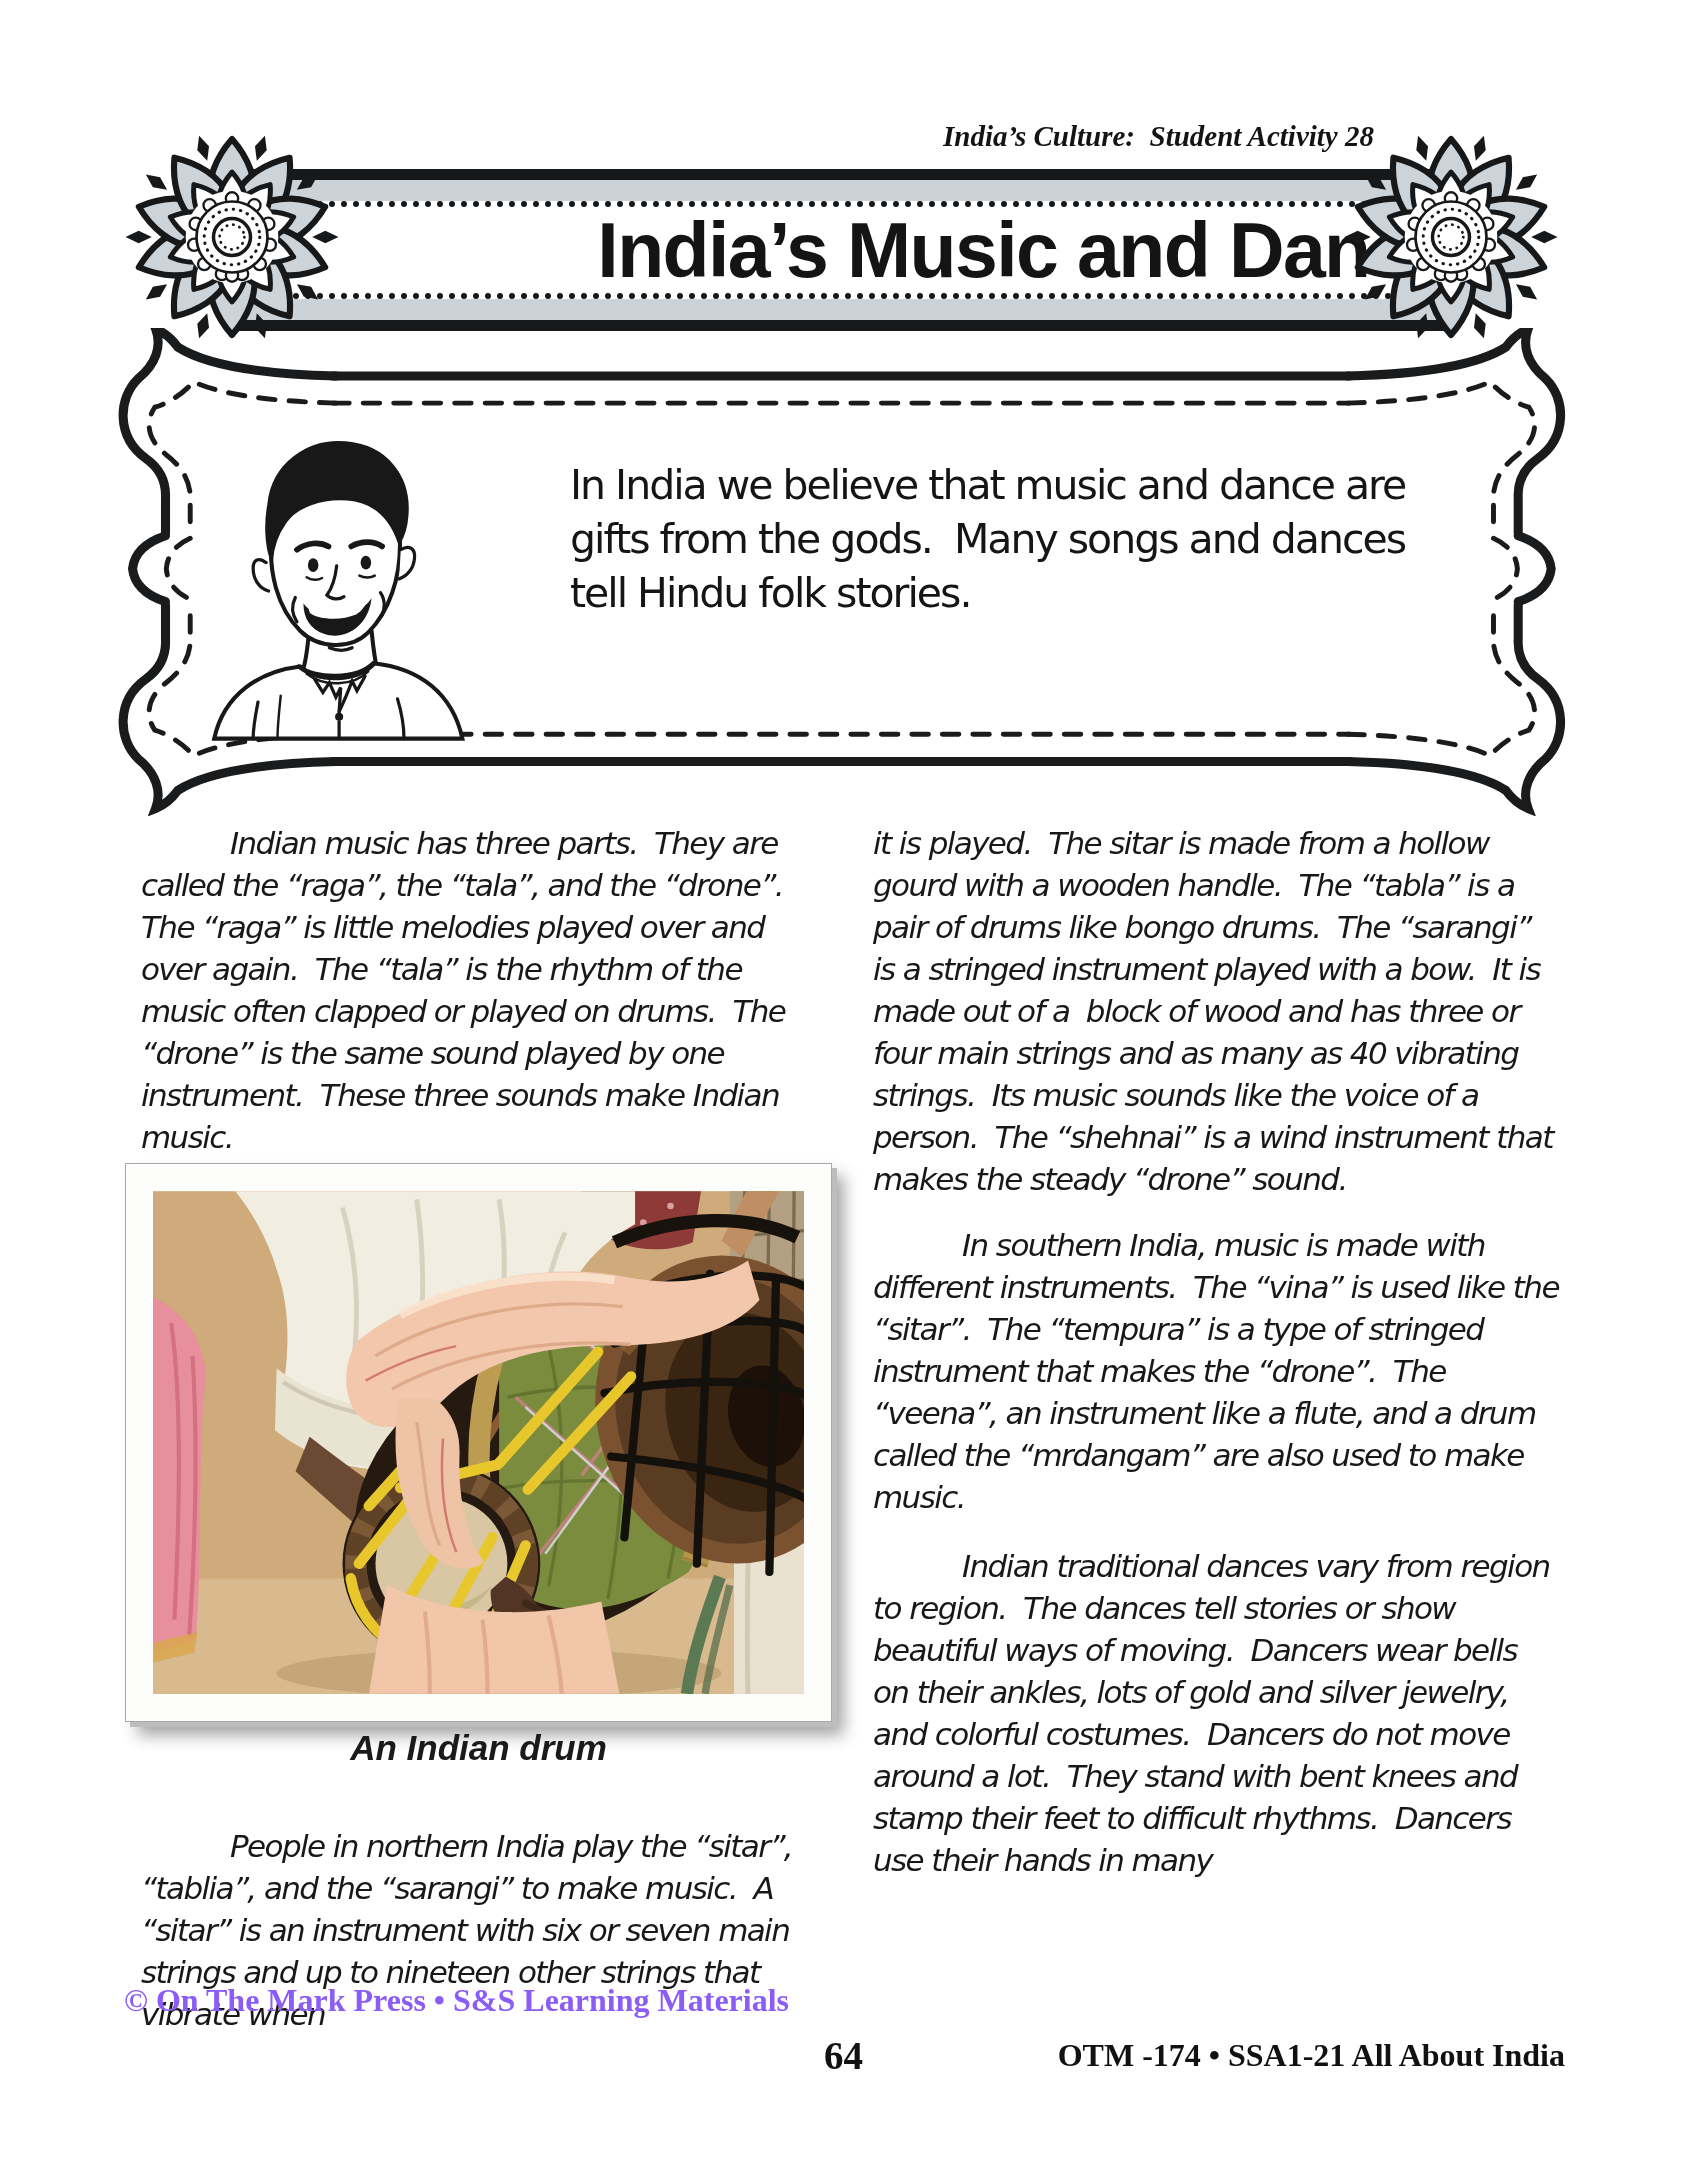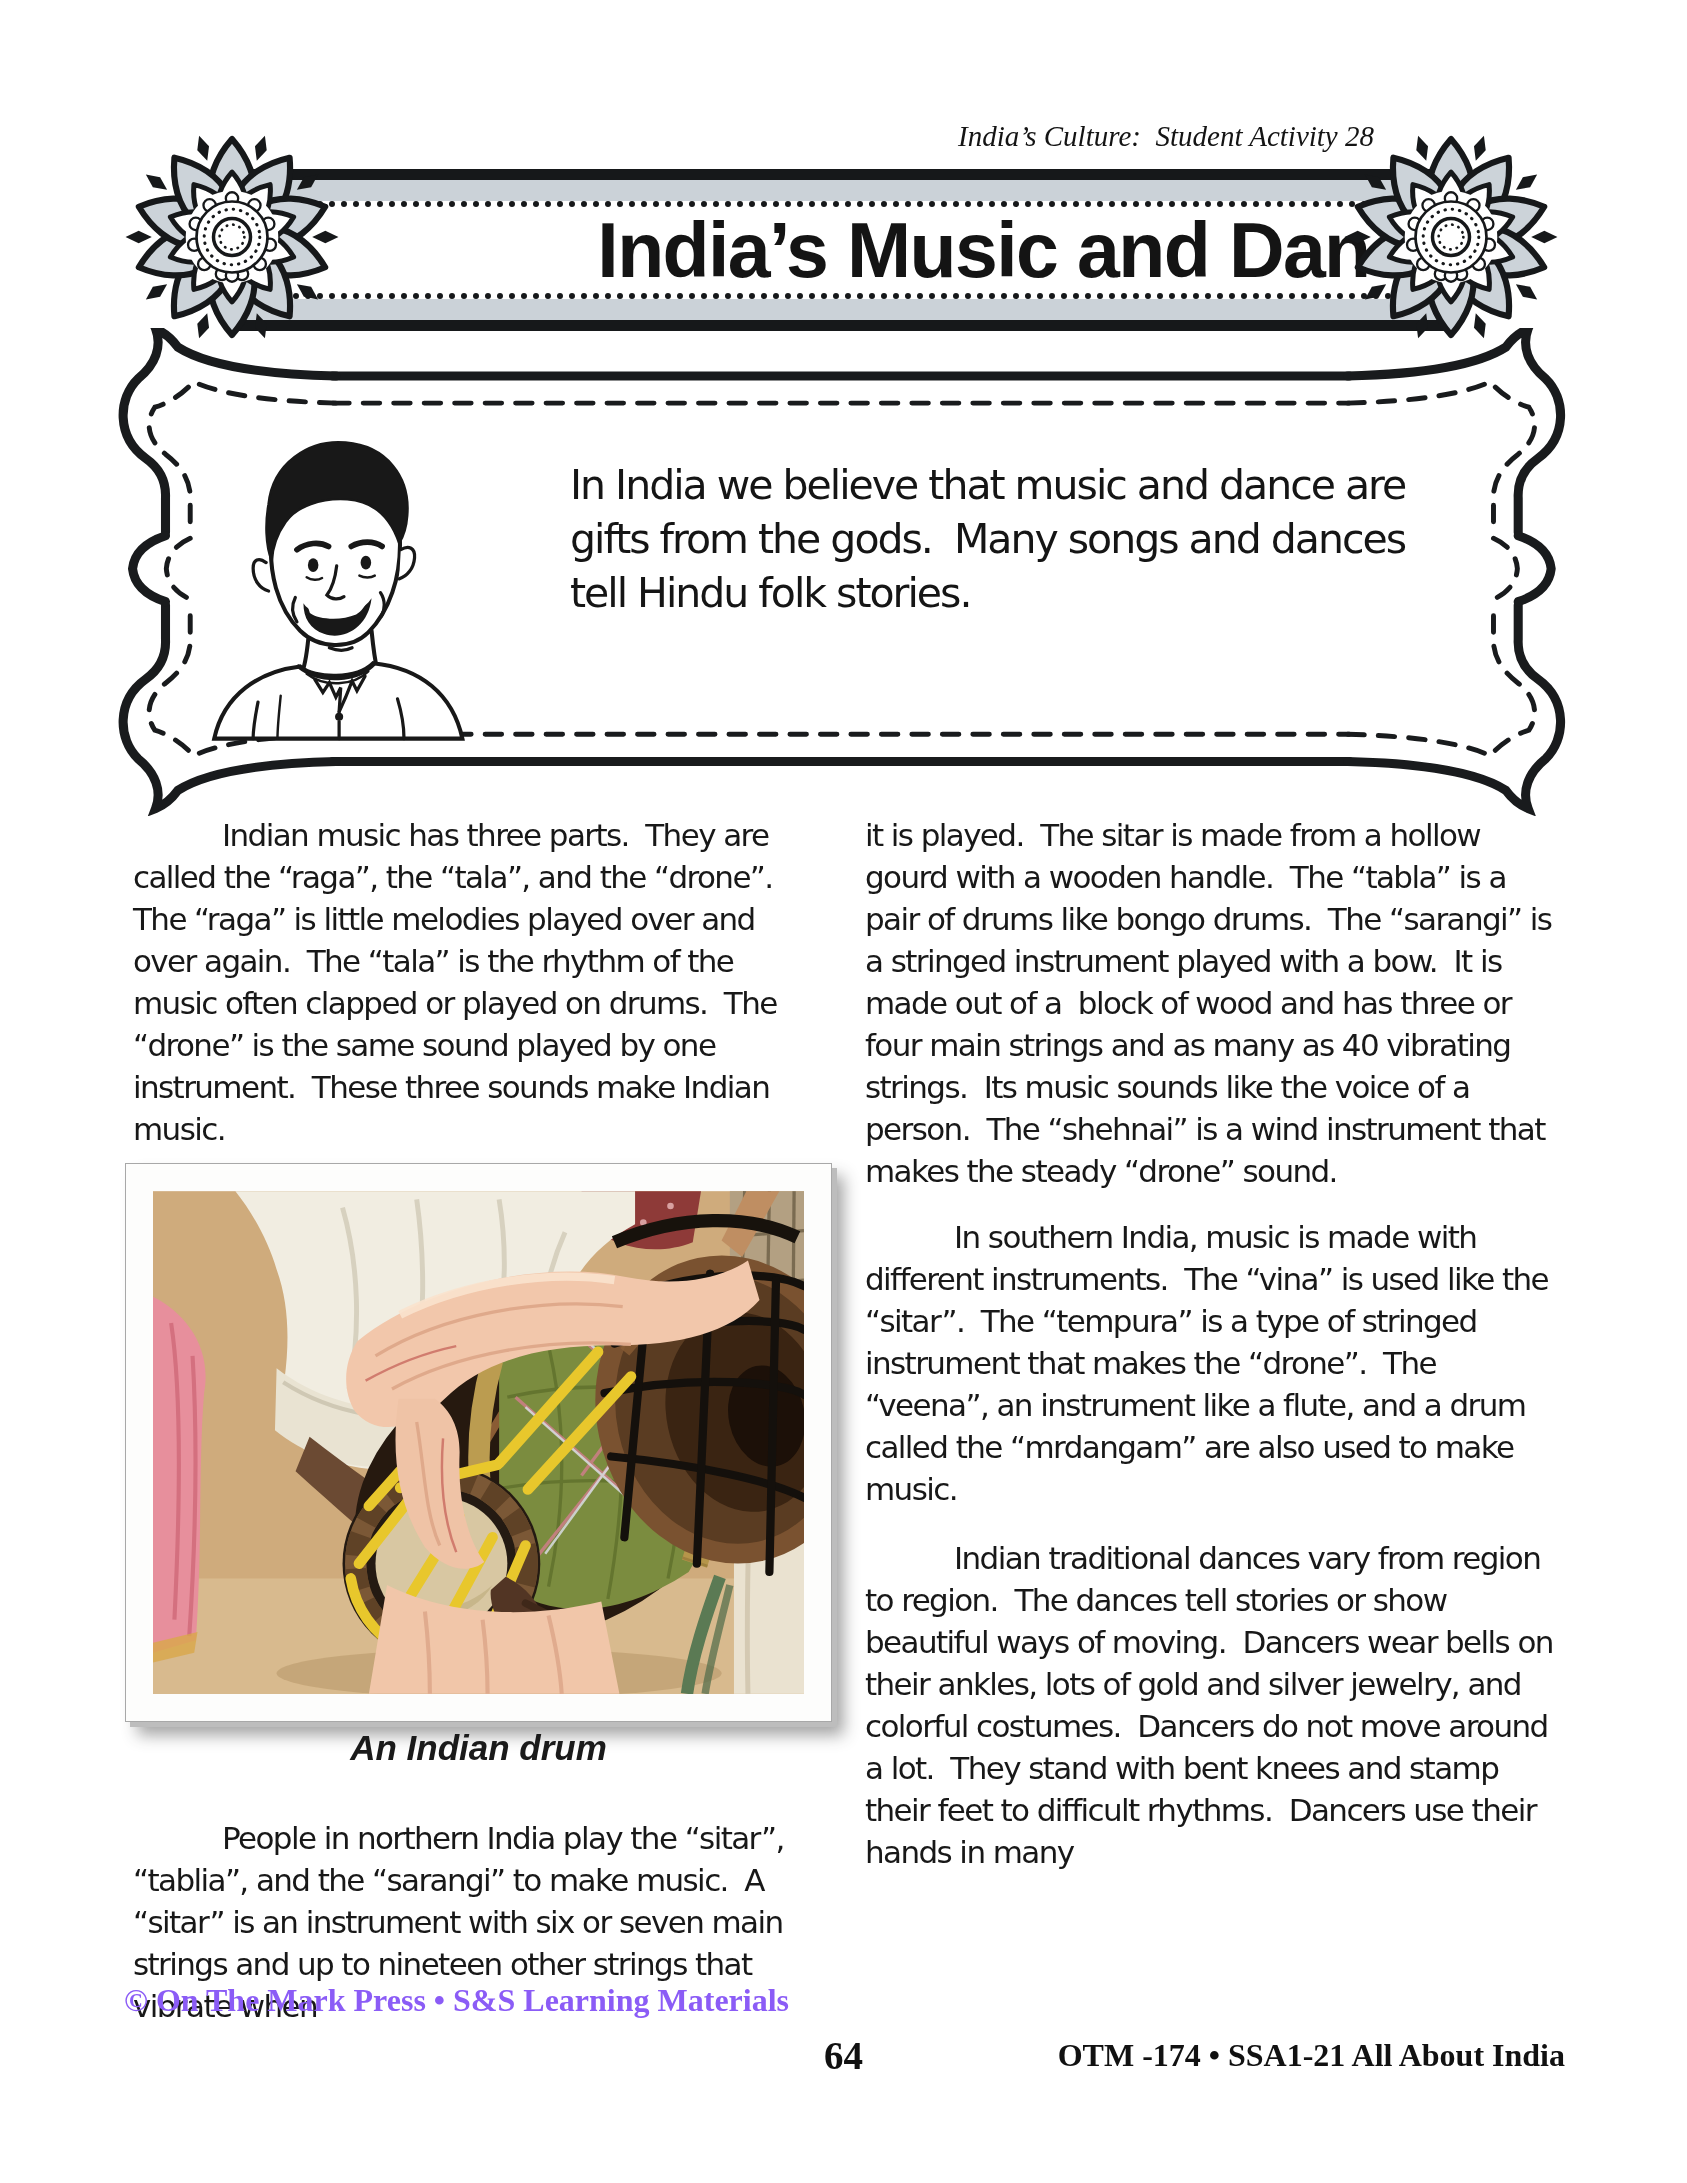--- a/index.html
+++ b/index.html
@@ -1,21 +1,21 @@
 <!DOCTYPE html>
 <html style="font-size:13px"><head>
 <meta charset="utf-8">
 <style>
   html,body{margin:0;padding:0;background:#e8e8e8;}
   .page{position:relative;width:1687px;height:2183px;background:#ffffff;overflow:hidden;
         font-family:"DejaVu Sans",sans-serif;color:#1d1d1d;}
 
   
   .hdr{position:absolute;top:120px;right:313px;font-family:"Liberation Serif",serif;
-       font-style:italic;font-weight:normal;font-size:29px;color:#141414;white-space:pre-wrap;}
+       font-style:italic;font-weight:bold;font-size:29px;color:#141414;white-space:pre-wrap;}
 
   
   .banner{position:absolute;left:233px;top:169px;width:1219px;}
   .bar{height:10.7px;background:#16181a;}
   .grayband{height:21.4px;background:#cbd2d8;}
   .dotrow{height:0;border-top:6.6px dotted #16181a;}
   .titlerow{height:86px;display:flex;align-items:center;justify-content:flex-end;background:#fff;}
   .title{font-family:"Liberation Sans",sans-serif;font-weight:800;font-size:77px;
          letter-spacing:-1.6px;color:#141414;white-space:nowrap;}
   .rosette{position:absolute;width:216px;height:216px;}
@@ -25,21 +25,21 @@
   
   .qframe{position:absolute;left:79px;top:328px;width:1529px;height:488px;}
   .boy{position:absolute;left:185px;top:424px;width:292px;height:317px;}
   .qtext{position:absolute;left:570px;top:458px;width:869px;font-size:41px;line-height:54px;
          letter-spacing:-2px;white-space:pre-wrap;color:#151515;}
 
   
   .col{position:absolute;top:806px;}
   .col.leftcol{left:125px;width:689px;}
   .col.rightcol{left:857px;width:718px;}
-  .para{font-size:31px;line-height:42px;letter-spacing:-1.6px;white-space:pre-wrap;margin:8px;color:#181818;}
+  .para{font-size:31px;line-height:42px;letter-spacing:-1.6px;white-space:pre-wrap;margin:16px;color:#181818;font-style:italic;}
   .indent{text-indent:89px;}
   .mt1{margin-top:24px;}
   .mt2{margin-top:27px;}
 
   
   .photoframe{position:absolute;left:125px;top:1163px;width:707px;height:559px;background:#fdfdfc;
               border:1.6px solid #a8a8a8;box-sizing:border-box;
               box-shadow:5px 5px 0 #bdbdbd, 11.5px 13px 15px rgba(50,50,50,.45);
               display:flex;align-items:center;justify-content:center;}
   .caption{position:absolute;left:125px;top:1728px;width:707px;text-align:center;

